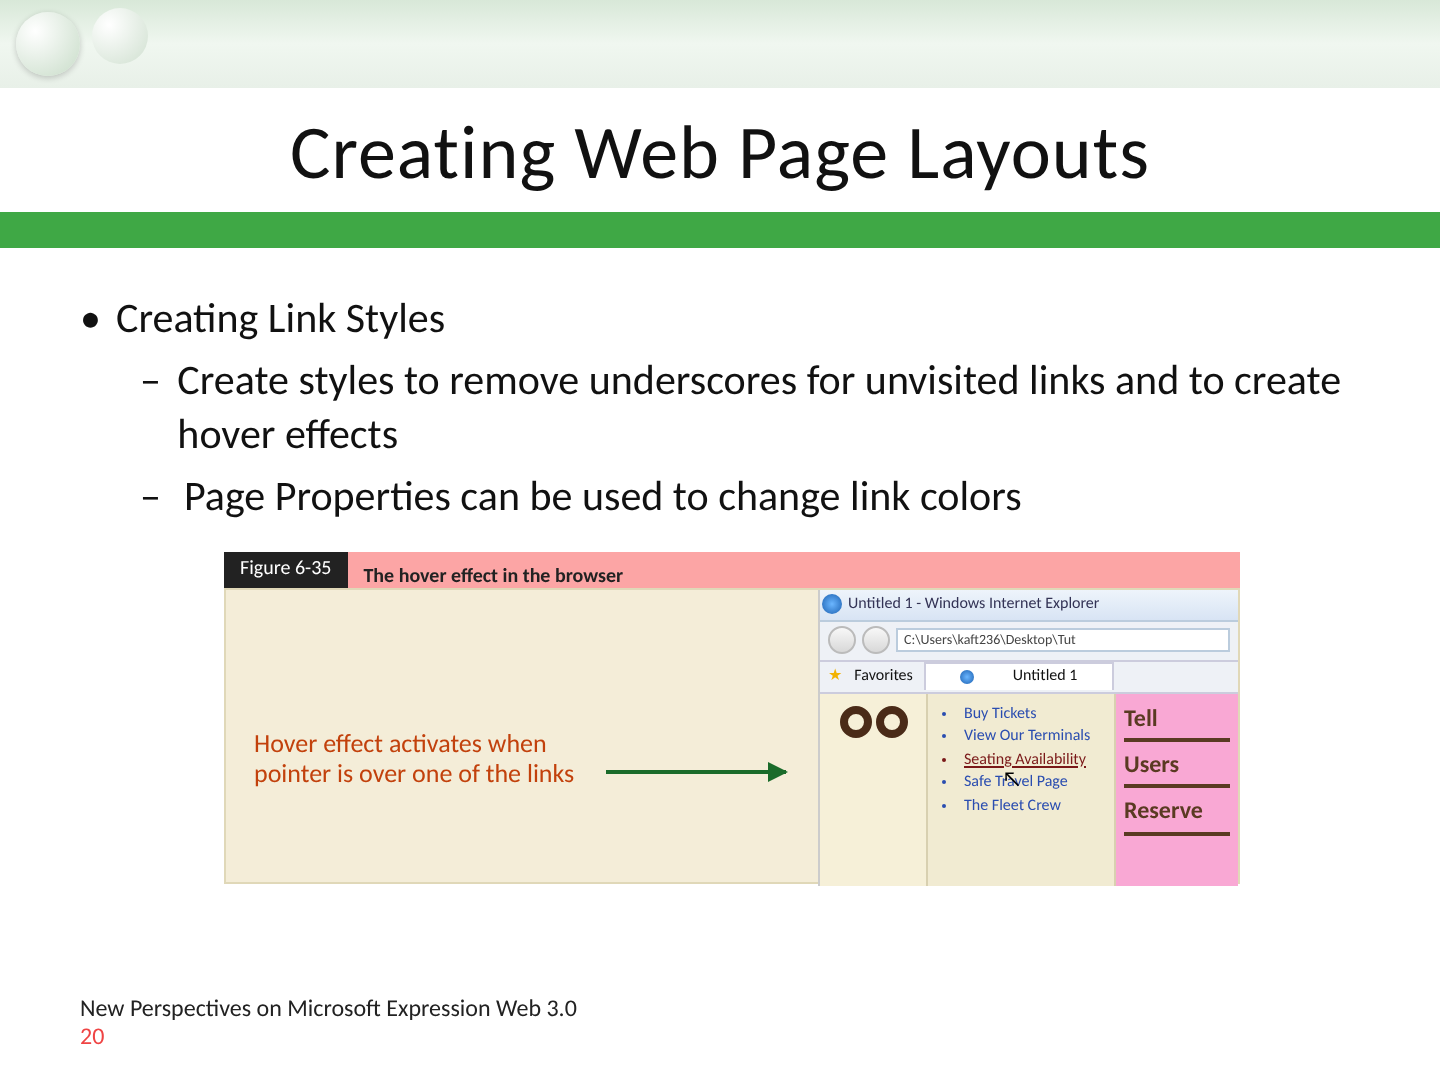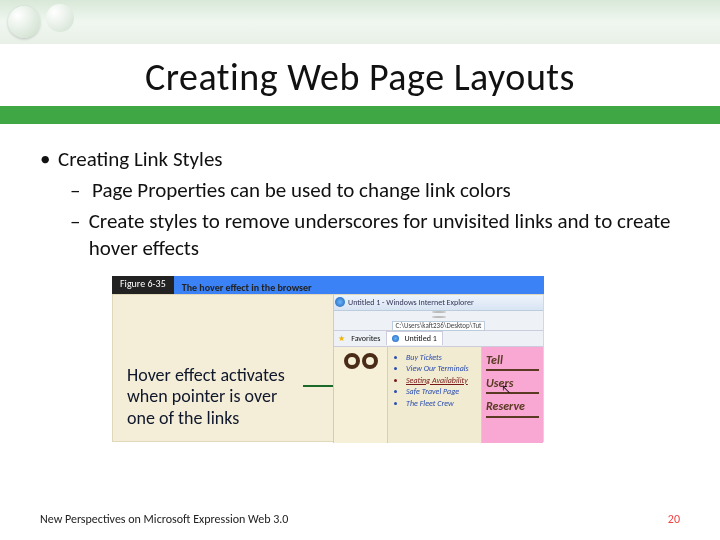--- a/index.html
+++ b/index.html
@@ -9,71 +9,71 @@
     .banner::after { content: ""; position: absolute; left: 46px; top: 4px; width: 28px; height: 28px; border-radius: 50%; background: radial-gradient(circle at 30% 30%, #fff, #d0e0d0); }
     .title { font-size: 38px; font-weight: 400; color: #111; text-align: center; padding: 10px 0 6px; letter-spacing: 0.5px; }
     .green-bar { height: 18px; background: #3fa845; }
     .content { padding: 22px 40px 0 40px; font-size: 21px; color: #111; line-height: 1.28; }
     .b1 { display: flex; }
     .b1 .dot { width: 18px; }
     .b1 .dot::before { content: "•"; }
     .b2 { display: flex; padding-left: 30px; margin-top: 4px; }
     .b2 .dash { width: 22px; }
     .b2 .dash::before { content: "–"; }
-    .figure-wrap { margin: 14px 0 0 72px; width: 432px; position: relative; }
+    .figure-wrap { margin: 14px 0 0 72px; width: 508px; position: relative; }
     .fig-hdr { display: flex; height: 18px; background: #fff; }
     .fig-num { background: #222; color: #fff; font-size: 10px; padding: 2px 8px; display: inline-block; }
-    .fig-cap { background: #3b82f6; color: #222; font-size: 10px; font-weight: bold; padding: 6px 8px; flex: 1; }
+    .fig-cap { background: #fca5a5; color: #222; font-size: 10px; font-weight: bold; padding: 6px 8px; flex: 1; }
     .fig-body { background: #f4edd8; height: 148px; position: relative; border: 1px solid #e0d8b8; }
-    .callout { position: absolute; left: 14px; top: 70px; font-size: 18px; line-height: 1.2; color: #0f172a; width: 170px; }
+    .callout { position: absolute; left: 14px; top: 70px; font-size: 13px; line-height: 1.2; color: #c2410c; width: 170px; }
     .arrow { position: absolute; left: 190px; top: 90px; width: 90px; height: 2px; background: #1a6b2a; }
     .arrow::after { content: ""; position: absolute; right: -1px; top: -4px; border-left: 10px solid #1a6b2a; border-top: 5px solid transparent; border-bottom: 5px solid transparent; }
     .mini { position: absolute; right: 0; top: 0; width: 210px; height: 148px; background: #fff; border-left: 1px solid #ccc; }
     .mini-titlebar { height: 16px; background: linear-gradient(#eef4fb, #d8e4f4); border-bottom: 1px solid #bcd; display: flex; align-items: center; padding: 0 1px; font-size: 8px; color: #335; }
     .ie-icon { width: 10px; height: 10px; border-radius: 50%; background: radial-gradient(circle, #6bb6ff, #1a5fb0); margin-right: 3px; }
-    .mini-toolbar { height: 20px; background: #eef1f6; border-bottom: 1px solid #ccd; display: flex; align-items: center; padding: 0 4px; gap: 3px; flex-direction: column; }
+    .mini-toolbar { height: 20px; background: #eef1f6; border-bottom: 1px solid #ccd; display: flex; align-items: center; padding: 0 4px; gap: 3px; }
     .nav-btn { width: 14px; height: 14px; border-radius: 50%; background: linear-gradient(#f8f8f8, #d8d8d8); border: 1px solid #bbb; }
     .addr { flex: 1; height: 12px; background: #fff; border: 1px solid #bcd; font-size: 7px; padding: 0 3px; color: #444; display: flex; align-items: center; }
     .mini-tabs { height: 16px; background: #eef1f6; border-bottom: 1px solid #ccd; display: flex; align-items: center; padding: 0 4px; font-size: 8px; gap: 6px; }
     .fav-star { color: #f2b200; }
-    .tab { background: #fff; border: 1px solid #ccd; border-bottom: none; padding: 1px 5px; display: flex; align-items: center; gap: 2px; }
-    .mini-page { display: flex; height: calc(100% - 52px); font-style: italic; }
+    .tab { background: #fff; border: 1px solid #ccd; border-bottom: none; padding: 1px 17px; display: flex; align-items: center; gap: 16px; }
+    .mini-page { display: flex; height: calc(100% - 52px); }
     .logo-col { width: 54px; background: #f6f0d8; display: flex; flex-direction: column; align-items: center; justify-content: flex-start; padding-top: 6px; border-right: 1px solid #d8d0b0; }
     .oo { display: flex; gap: 2px; }
     .ocirc { width: 16px; height: 16px; border: 4px solid #4a2b18; border-radius: 50%; }
     .links-col { width: 94px; background: #f1ebd2; padding: 6px 6px; border-right: 1px solid #d8d0b0; }
     .links-col ul { list-style: disc; padding-left: 12px; }
     .links-col li { font-size: 8px; color: #2a4db0; margin-bottom: 2px; line-height: 1.2; }
     .links-col li.hover { color: #7a1818; text-decoration: underline; }
     .cursor { position: absolute; left: 388px; top: 88px; font-size: 11px; color: #000; pointer-events: none; }
     .headline-col { flex: 1; background: #f9a8d4; padding: 6px 4px; }
     .hd { font-size: 12px; font-weight: bold; color: #5a3a22; border-bottom: 2px solid #5a3a22; margin-bottom: 5px; padding-bottom: 1px; }
-    .footer { position: absolute; bottom: 14px; left: 0; right: 0; display: flex; justify-content: space-between; padding: 0 40px; font-size: 12px; }
+    .footer { position: absolute; bottom: 14px; left: 0; right: 0; display: flex; justify-content: space-between; padding: 0 40px; font-size: 12px; flex-direction: column; }
     .footer .left { color: #222; }
     .footer .right { color: #ef4444; }
   </style>
 </head>
 <body>
 
 <div class="banner"></div>
 <h1 class="title">Creating Web Page Layouts</h1>
 <div class="green-bar"></div>
 
 <div class="content">
   <div class="b1">
     <span class="dot"></span>
     <span>Creating Link Styles</span>
   </div>
   <div class="b2">
     <span class="dash"></span>
-    <span>Page Properties can be used to change link colors</span>
+    <span>Create styles to remove underscores for unvisited links and to create hover effects</span>
   </div>
   <div class="b2">
     <span class="dash"></span>
-    <span>Create styles to remove underscores for unvisited links and to create hover effects</span>
+    <span>Page Properties can be used to change link colors</span>
   </div>
 
   <div class="figure-wrap">
     <div class="fig-hdr">
       <span class="fig-num">Figure 6-35</span>
       <span class="fig-cap">The hover effect in the browser</span>
     </div>
     <div class="fig-body">
       <div class="callout">Hover effect activates when pointer is over one of the links</div>
       <div class="arrow"></div>

